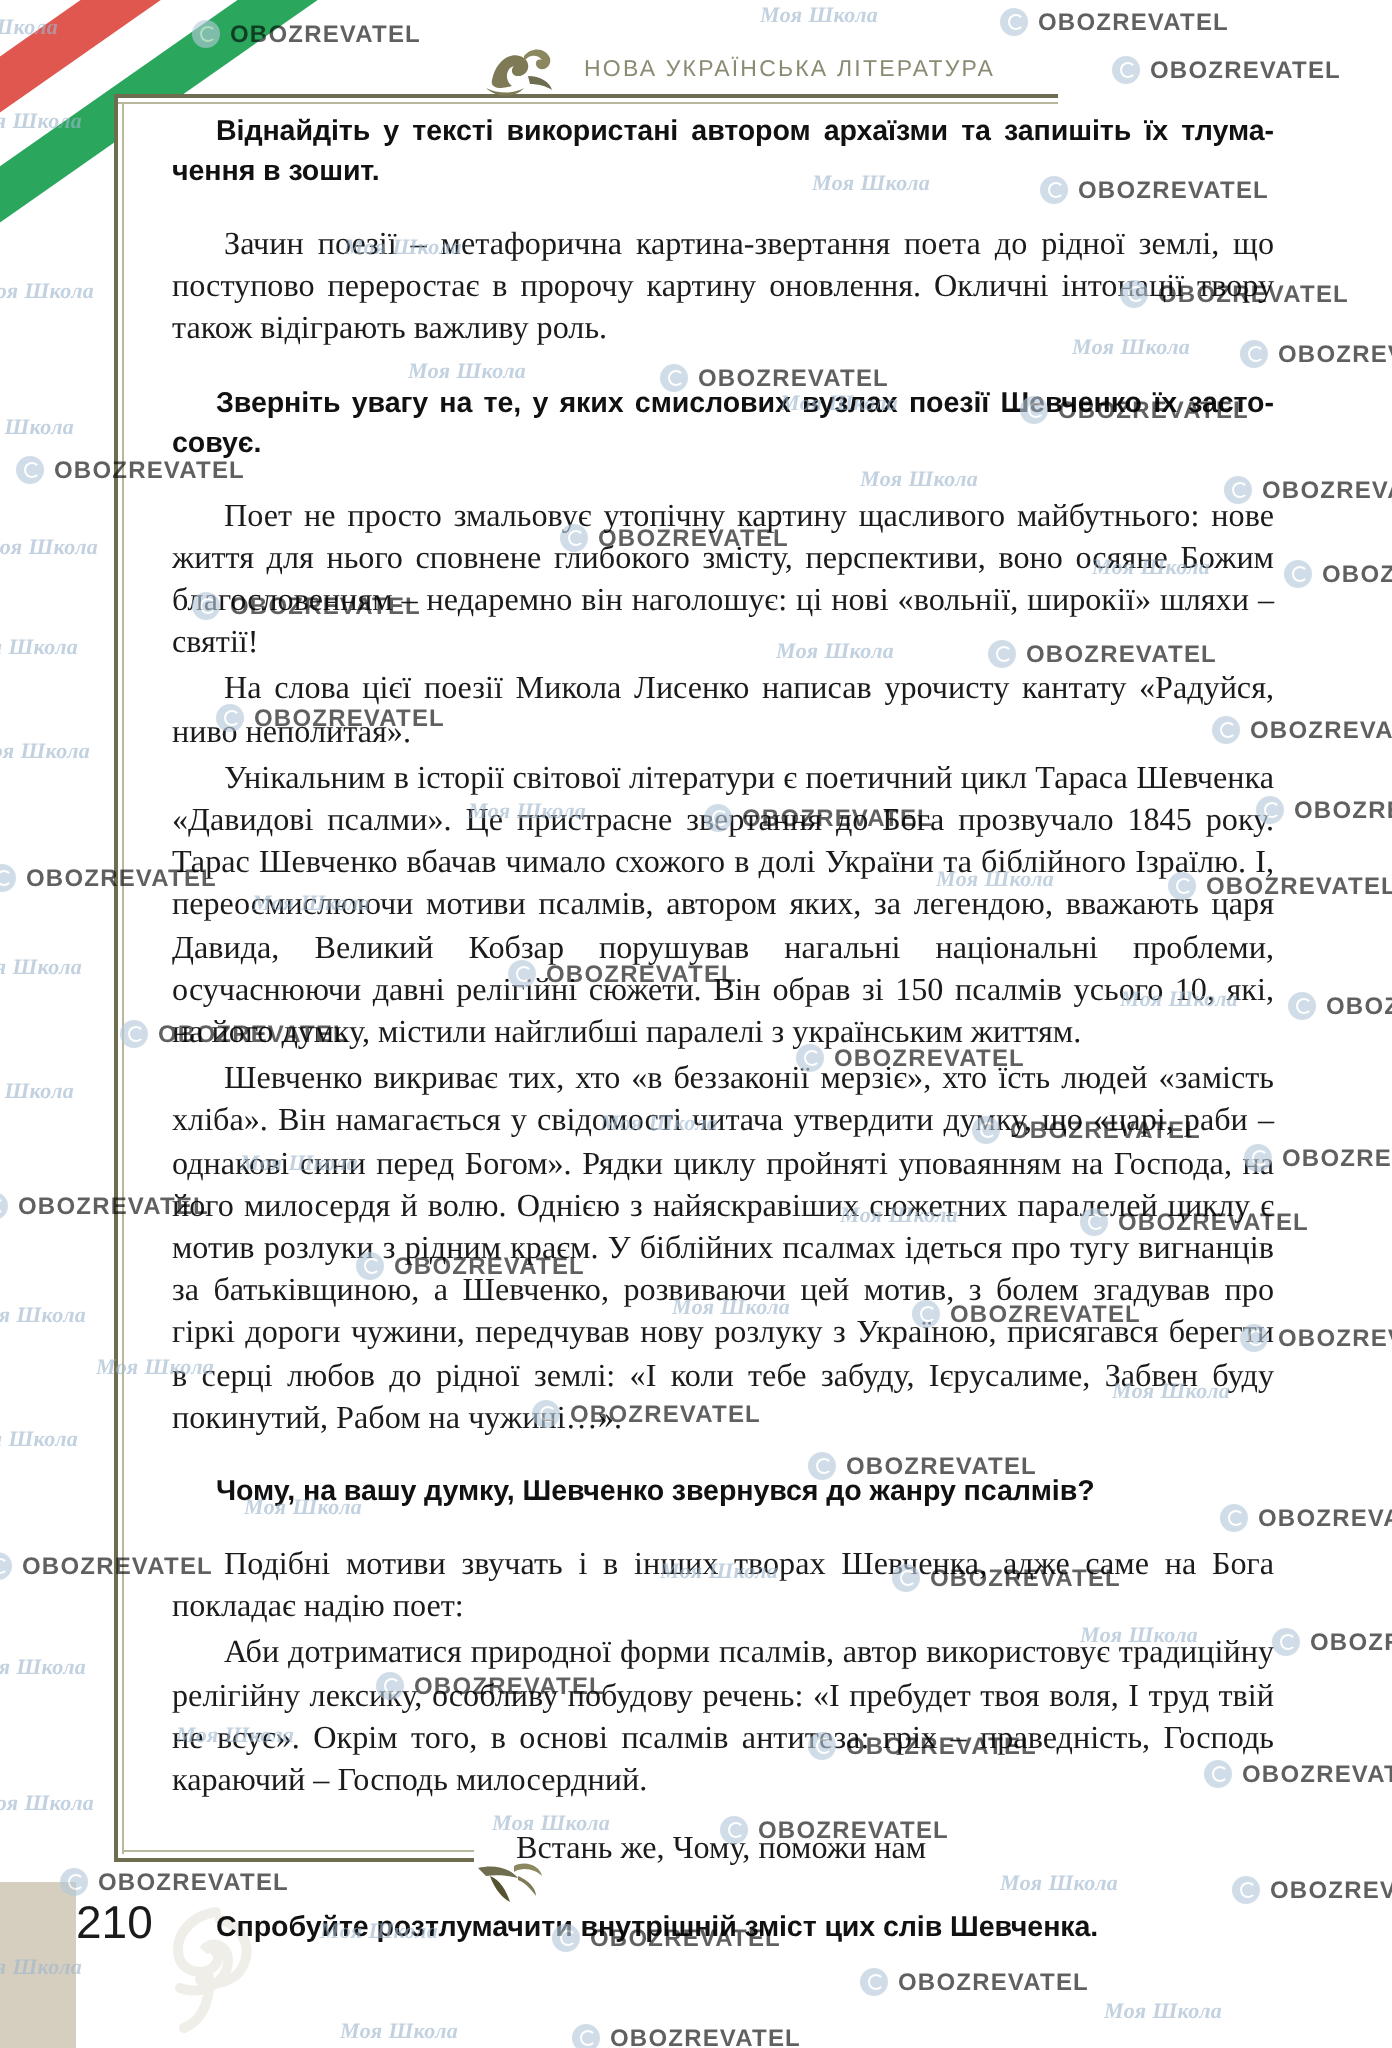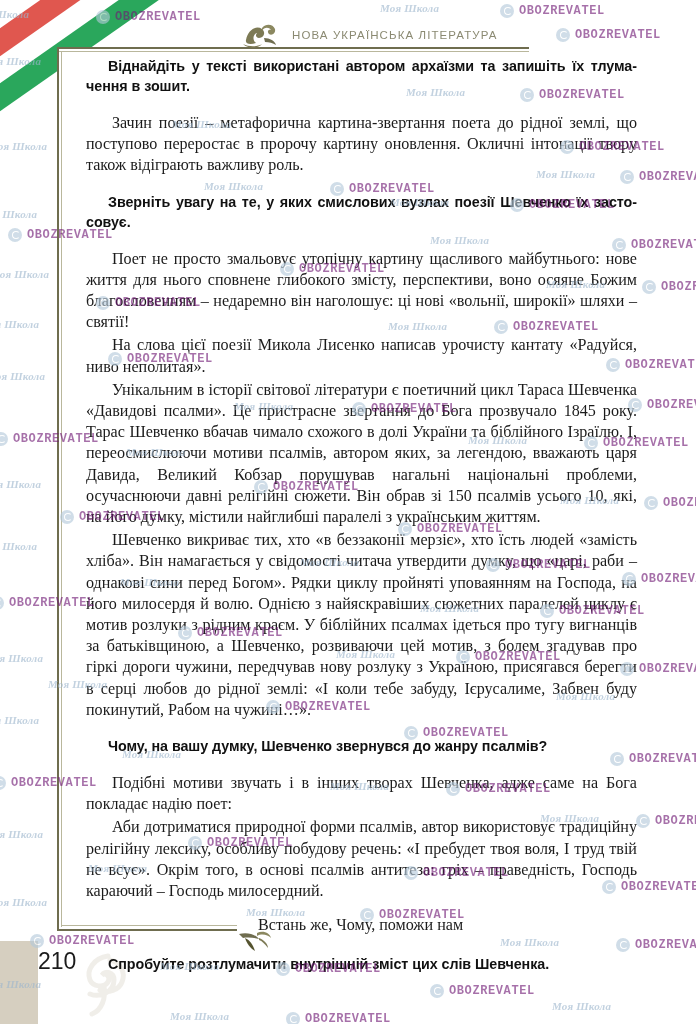--- a/index.html
+++ b/index.html
@@ -223,24 +223,24 @@
   }
   .wm .ms {
     font-family: "Liberation Serif", "DejaVu Serif", serif;
     font-style: italic;
     font-weight: bold;
     font-size: 11px;
     color: #9db6cd;
     letter-spacing: 0.2px;
   }
   .wm .ob {
-    font-family: Liberation Mono, monospace;
+    font-family: Liberation Sans, sans-serif;
     font-weight: bold;
     font-size: 12px;
-    color: #701a75;
+    color: #000000;
     letter-spacing: 0.6px;
   }
   .wm .circ {
     width: 14px; height: 14px;
     border-radius: 50%;
     background: #b4c9da;
     position: relative;
     flex: 0 0 auto;
   }
   .wm .circ::after {

